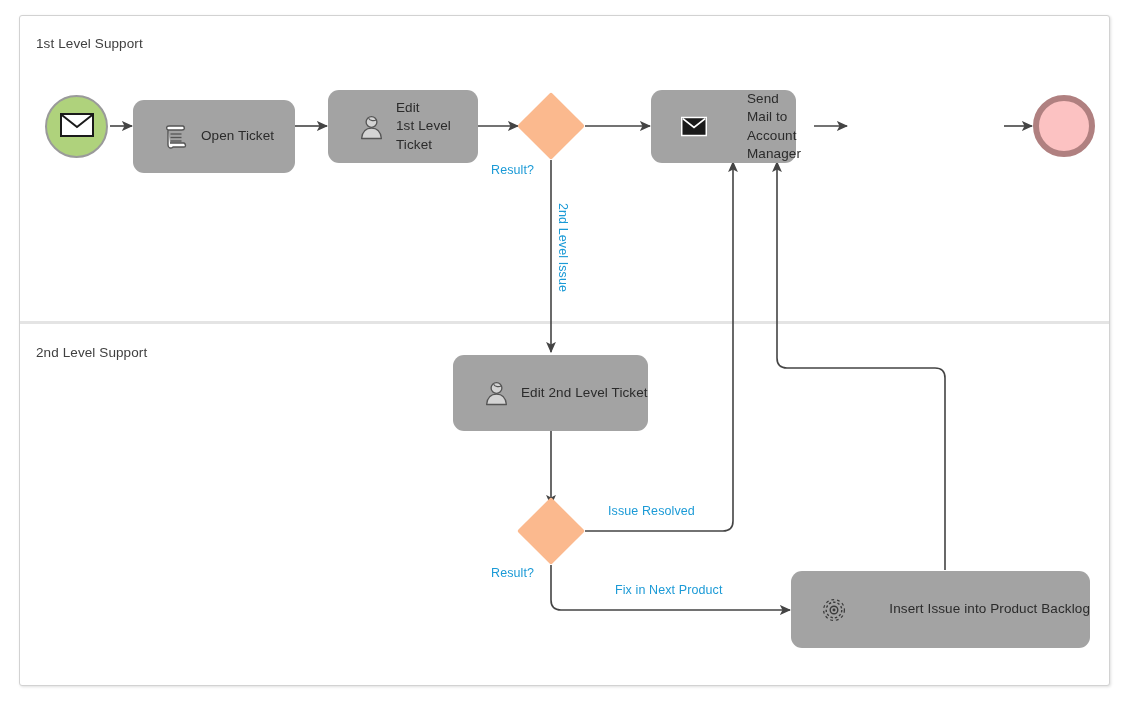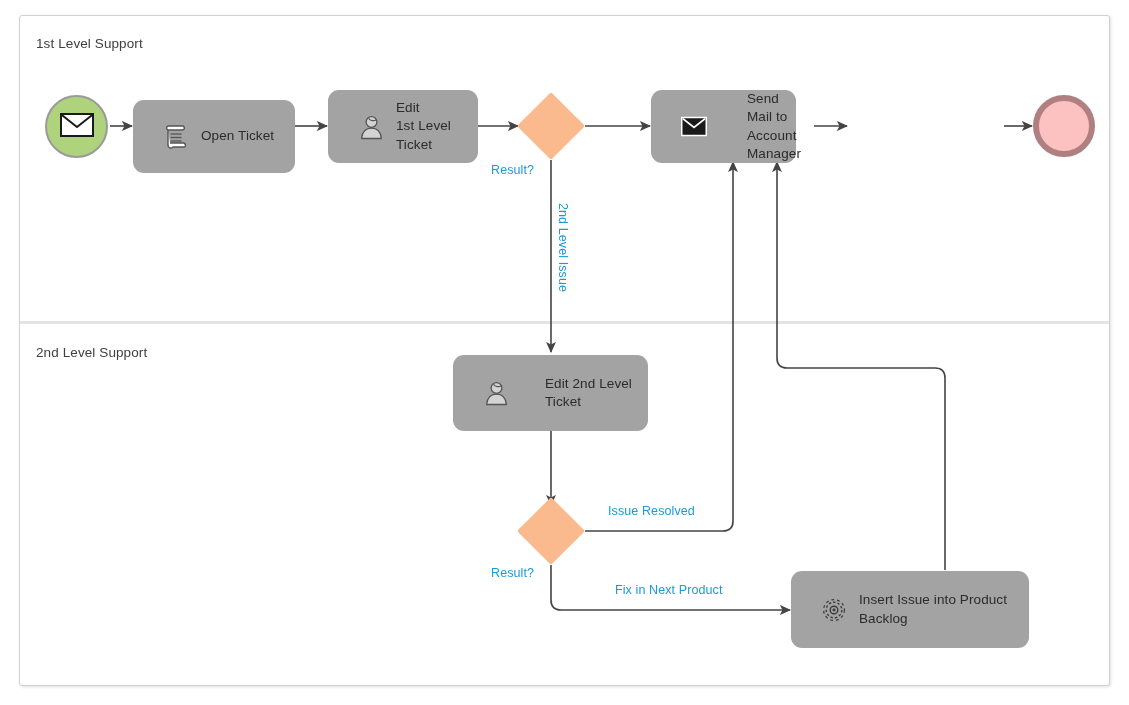--- a/index.html
+++ b/index.html
@@ -207,32 +207,32 @@
         <rect x="0.8" y="0.8" width="26.4" height="19.4" fill="#1a1a1a" stroke="#ffffff" stroke-width="1.6"></rect>
         <path d="M 2 2 L 14 11.5 L 26 2" fill="none" stroke="#ffffff" stroke-width="2"></path>
       </svg>
     </span>
     <span class="task-label">Send
 Mail to Account
 Manager</span>
   </div>
 
 
-  <div class="task" id="task-edit-2nd" style="left:453px; top:355px; width:195px; height:76px;gap:24px;">
+  <div class="task" id="task-edit-2nd" style="left:453px; top:355px; width:195px; height:76px;">
     <span class="task-icon">
       <svg width="25" height="26" viewBox="0 0 25 26" xmlns="http://www.w3.org/2000/svg">
         <circle cx="12.5" cy="8" r="5.4" fill="#d3d3d3" stroke="#555555" stroke-width="1.3"></circle>
         <path d="M 2.6 24.5 C 3.4 16.8 8 14.2 12.5 14.2 C 17 14.2 21.6 16.8 22.4 24.5 Z" fill="#d3d3d3" stroke="#555555" stroke-width="1.3" stroke-linejoin="round"></path>
         <path d="M 9.6 4.2 C 11 7 15.4 7.3 17.4 5.6" fill="none" stroke="#555555" stroke-width="1.2"></path>
       </svg>
     </span>
     <span class="task-label">Edit 2nd Level Ticket</span>
   </div>
 
-  <div class="task" id="task-insert-issue" style="left:791px; top:571px; width:238px; height:77px;">
+  <div class="task" id="task-insert-issue" style="left:791px; top:571px; width:299px; height:77px;justify-content:space-between;">
     <span class="task-icon">
       <svg width="28" height="28" viewBox="0 0 28 28" xmlns="http://www.w3.org/2000/svg">
         <g fill="none" stroke="#3a3a3a" stroke-width="1.5">
           <circle cx="14" cy="14" r="4.1"></circle>
           <circle cx="14" cy="14" r="8.4" stroke-dasharray="2.6 2.2"></circle>
           <circle cx="14" cy="14" r="11.2" stroke-dasharray="3 3.2" stroke-width="1.3"></circle>
         </g>
         <circle cx="14" cy="14" r="1.6" fill="#3a3a3a"></circle>
       </svg>
     </span>

